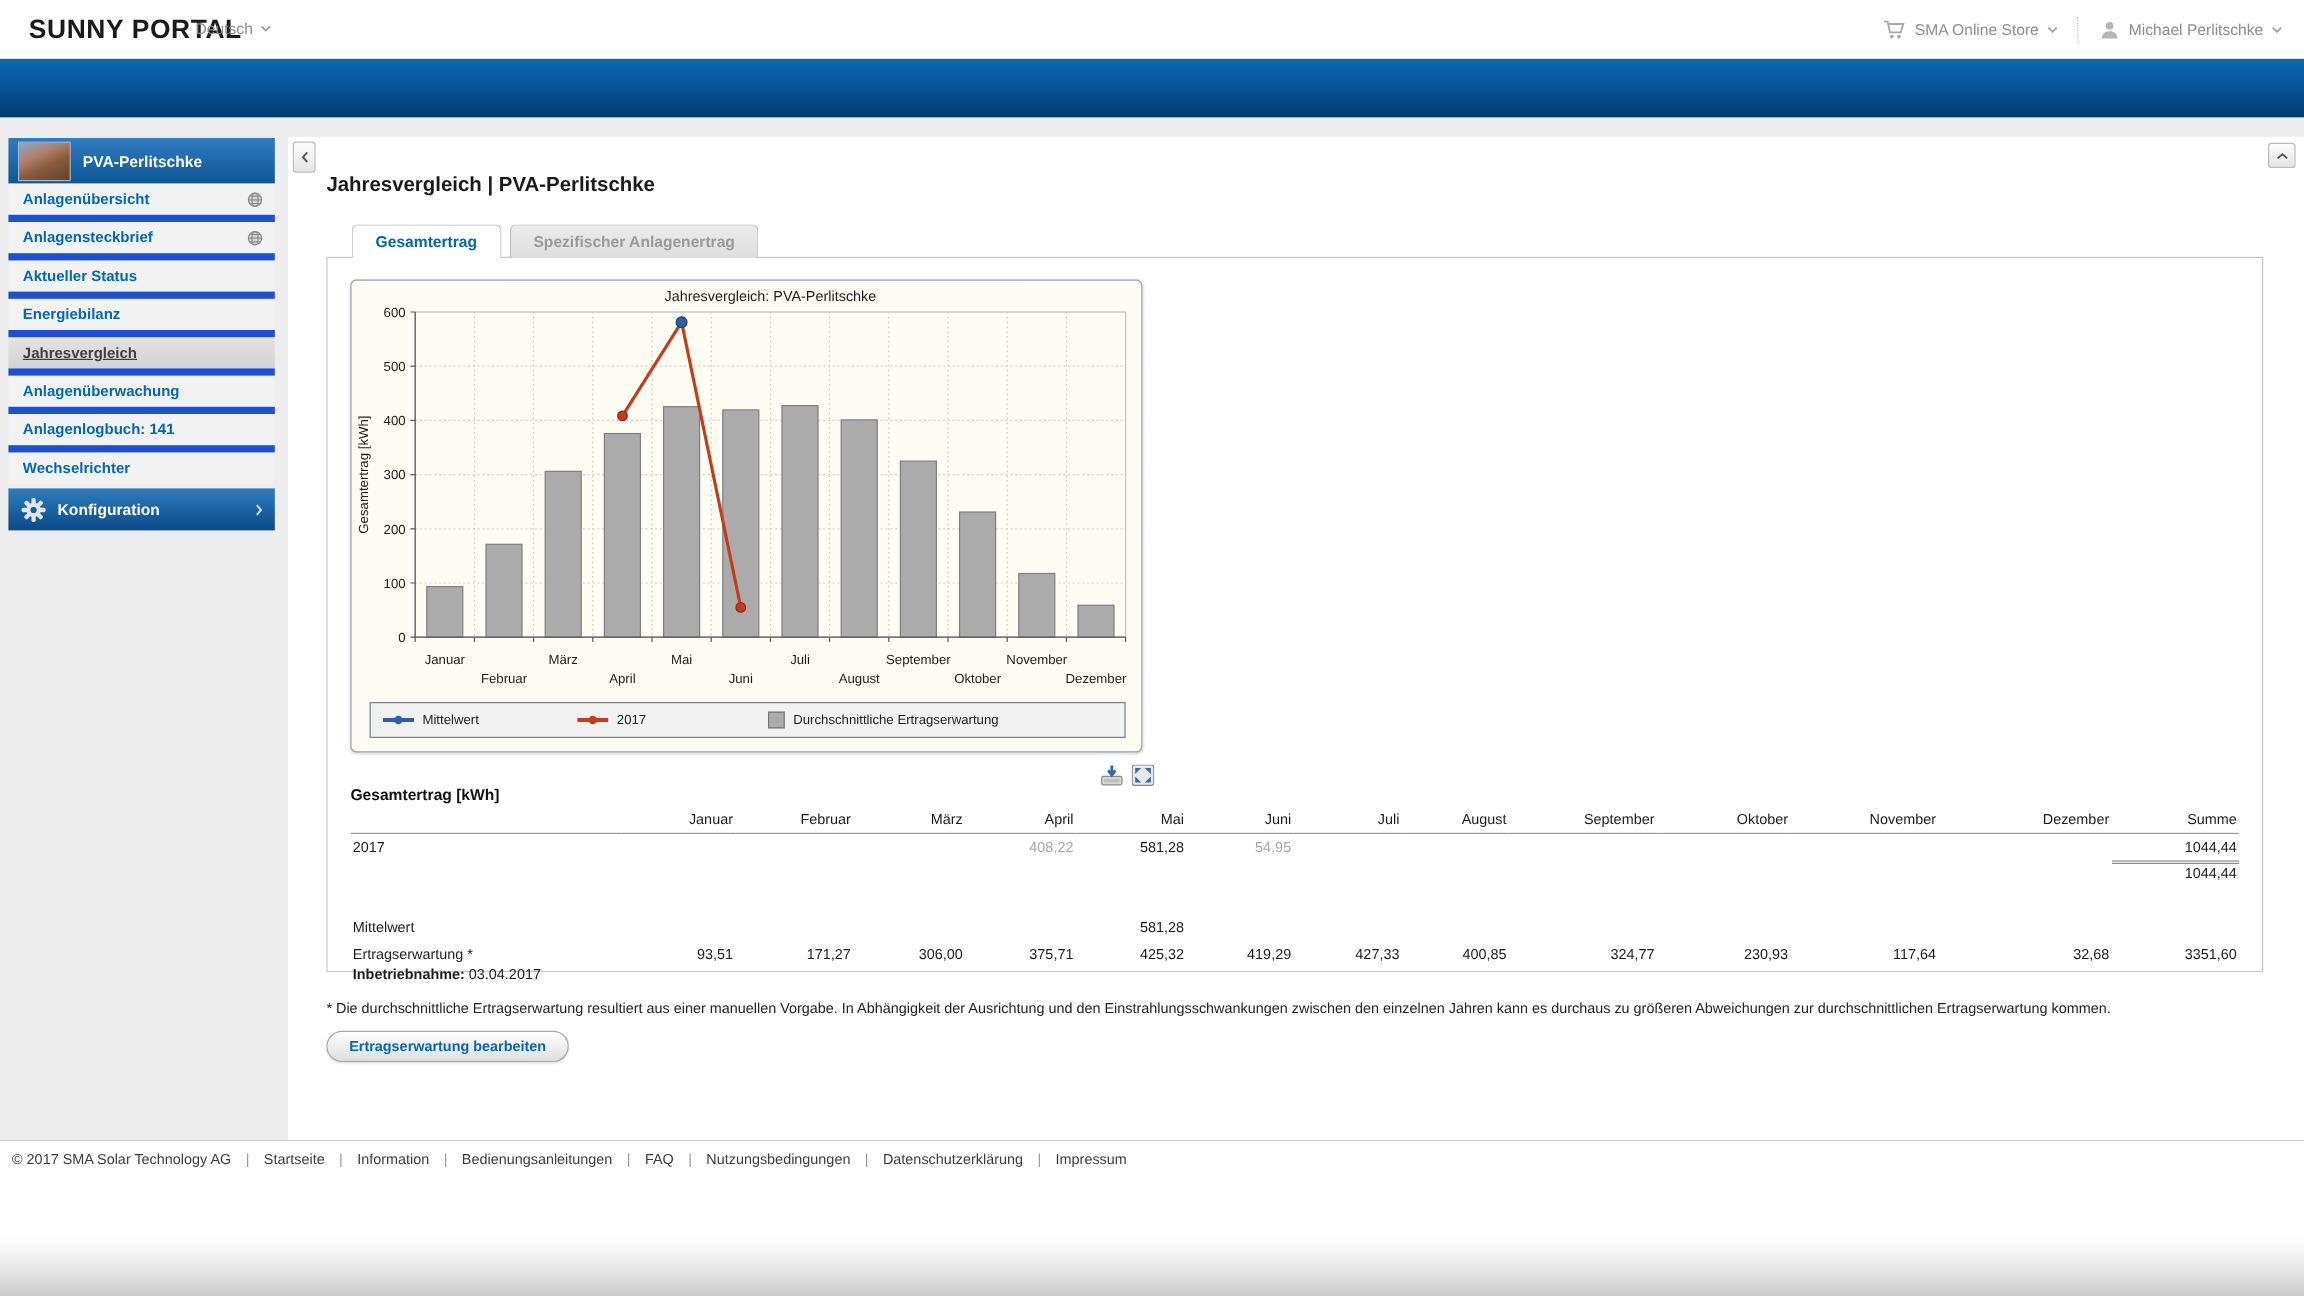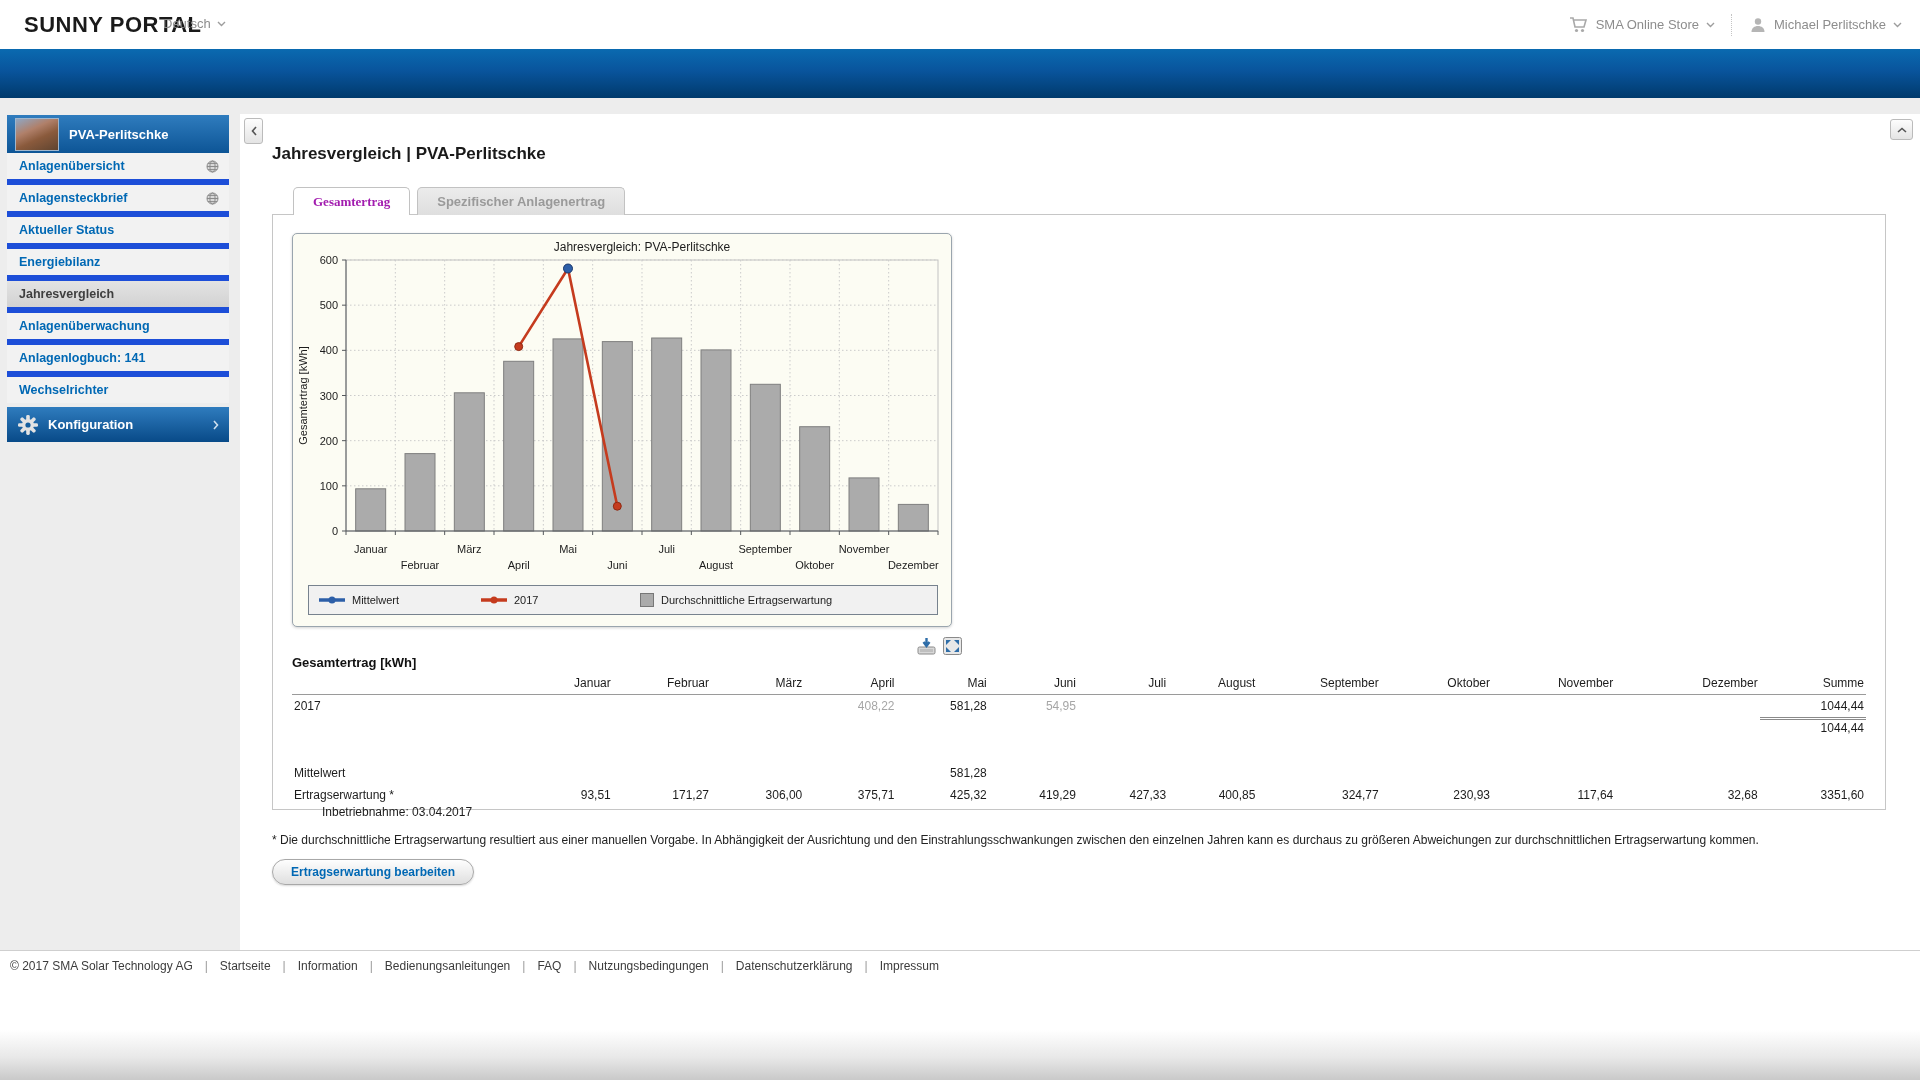--- a/index.html
+++ b/index.html
@@ -26,38 +26,38 @@
   
   .sidebar{position:absolute;left:7px;top:115px;width:222px;}
   .plant-head{height:38px;background:linear-gradient(180deg,#2f7cbe,#0d5596);display:flex;align-items:center;gap:10px;padding:0 8px;cursor:pointer;}
   .plant-head .thumb{width:42px;height:31px;border:1px solid #9fb6cd;
     background:linear-gradient(155deg,#8fa7c4 0%,#b0806a 35%,#8a5a3c 60%,#5f4430 100%);}
   .plant-head .pname{color:#fff;font-weight:bold;font-size:13px;text-align:right;}
   .side-item{height:26px;background:#f2f2f2;border-top:6px solid #1d4ed8;display:flex;align-items:center;
     padding:0 10px 0 12px;font-size:12.5px;font-weight:bold;color:#0068b4;cursor:pointer;}
   .side-item:first-of-type{border-top:none;}
   .side-item .lbl{flex:1;}
-  .side-item.active{background:linear-gradient(180deg,#e3e3e3,#d2d2d2);color:#3f3f3f;}
+  .side-item.active{background:linear-gradient(180deg,#e3e3e3,#d2d2d2);color:#3f3f3f;text-decoration:underline;}
   .side-config{margin-top:4px;height:35px;background:linear-gradient(180deg,#2f7cbe,#084a88);
     display:flex;align-items:center;gap:9px;padding:0 10px;color:#fff;font-weight:bold;font-size:13px;cursor:pointer;}
   .side-config .lbl{flex:1;}
 
   
   .panel{position:absolute;left:240px;top:114px;width:1680px;height:836px;background:#fff;}
   .btn-collapse{position:absolute;left:4px;top:4px;width:17px;height:24px;border:1px solid #bbb;border-radius:3px;
     background:linear-gradient(180deg,#fdfdfd,#e4e4e4);display:flex;align-items:center;justify-content:center;cursor:pointer;}
   .btn-scrollup{position:absolute;right:7px;top:5px;width:21px;height:19px;border:1px solid #bbb;border-radius:3px;
     background:linear-gradient(180deg,#fdfdfd,#e4e4e4);display:flex;align-items:center;justify-content:center;cursor:pointer;}
 
   .page-title{position:absolute;left:32px;top:30px;font-size:17px;font-weight:bold;color:#1a1a1a;}
 
   .tabs{position:absolute;left:53px;top:73px;display:flex;gap:7px;z-index:3;}
   .tab{height:27px;line-height:27px;padding:0 19px;font-size:13px;font-weight:bold;border:1px solid #c2c2c2;
     border-bottom:none;border-radius:5px 5px 0 0;cursor:pointer;}
-  .tab.active{background:#fff;color:#a21caf;position:relative;font-family:Liberation Serif, serif;}
+  .tab.active{background:#fff;color:#0369a1;position:relative;}
   .tab.active::after{content:"";position:absolute;left:0;right:0;bottom:-1px;height:2px;background:#fff;}
   .tab.inactive{background:linear-gradient(180deg,#ececec,#dedede);color:#9a9a9a;}
 
   .content-box{position:absolute;left:32px;top:100px;width:1612px;height:594px;border:1px solid #c6c6c6;background:#fff;z-index:2;}
 
   
   .chart-panel{position:absolute;left:19px;top:18px;width:658px;height:392px;background:#fcfcf3;
     border:1px solid #9aa5ae;border-radius:5px;box-shadow:0 1px 3px rgba(0,0,0,.18);}
   .legend{position:absolute;left:15px;top:351px;width:628px;height:28px;background:#f1f1f1;border:1px solid #77828e;}
   .lg-item{position:absolute;top:0;height:28px;display:flex;align-items:center;gap:7px;font-size:11px;color:#222;}
@@ -72,21 +72,21 @@
   table.yield th{font-weight:normal;text-align:right;padding:3px 2px 4px 2px;border-bottom:1px solid #9a9a9a;color:#1c1c1c;}
   table.yield th.lb{text-align:left;}
   table.yield td{text-align:right;padding:4px 2px;vertical-align:top;}
   table.yield td.lb{text-align:left;}
   table.yield td.muted{color:#a6a6a6;}
   table.yield tr.total td{padding-top:1px;}
   table.yield tr.total td.dbl{border-top:3px double #8a8a8a;}
   table.yield tr.spacer td{height:13px;padding:0;}
   table.yield tr.mittelwert td{padding-top:14px;}
   .sub-line{font-weight:normal;margin-top:3px;}
-  .sub-line b{font-weight:normal;margin-left:28px;}
+  .sub-line b{font-weight:bold;}
 
   
   .footnote{position:absolute;left:32px;top:719px;width:1600px;font-size:12px;color:#222;}
   .edit-btn{position:absolute;left:32px;top:745px;height:26px;padding:0 18px;border:1px solid #a8a8a8;border-radius:13px;
     background:linear-gradient(180deg,#fefefe,#dfdfdf);color:#0068b4;font-weight:bold;font-size:12px;
     font-family:"Liberation Sans",sans-serif;cursor:pointer;box-shadow:0 1px 2px rgba(0,0,0,.15);}
   .config-bar{position:absolute;left:32px;top:779px;width:698px;height:29px;border:1px solid #b5b5b5;border-radius:15px;
     background:linear-gradient(180deg,#fcfcfc,#e2e2e2);display:flex;align-items:center;gap:8px;padding:0 12px;cursor:pointer;
     font-size:13px;font-weight:bold;color:#333;box-shadow:0 1px 2px rgba(0,0,0,.12);}
   .tri-right{width:0;height:0;border-left:6px solid #555;border-top:4px solid transparent;border-bottom:4px solid transparent;}

